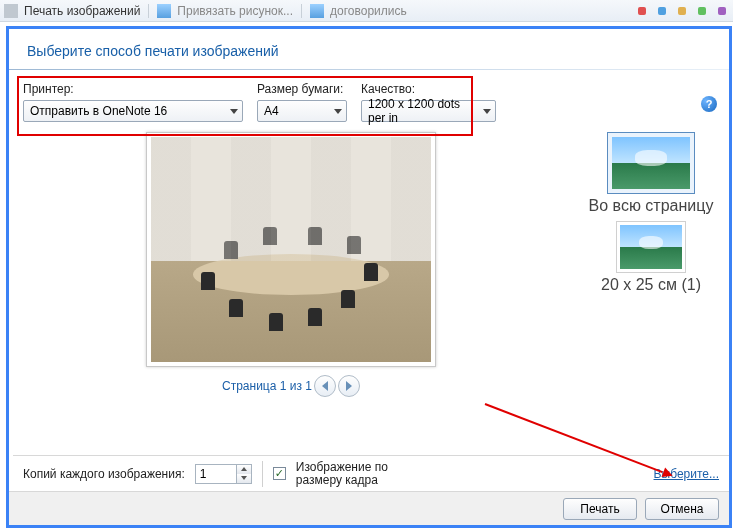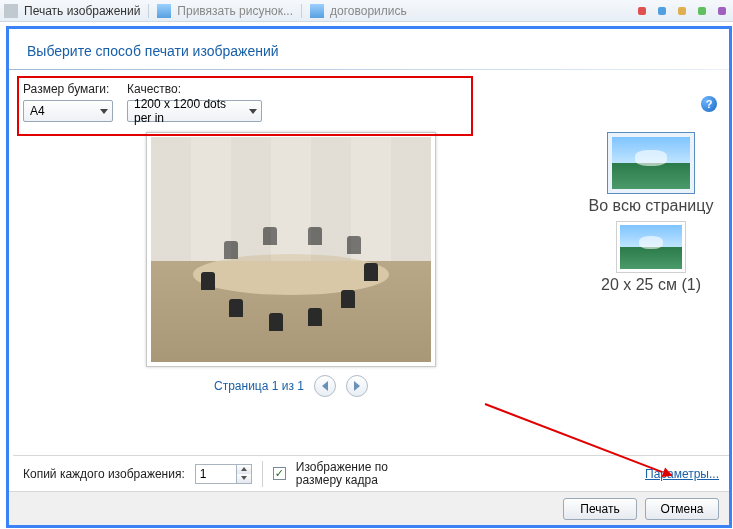--- a/index.html
+++ b/index.html
@@ -28,21 +28,21 @@
   
   .main-area { display: flex; height: 290px; }
   .preview-col { flex: 1; display: flex; flex-direction: column; align-items: center; padding-top: 4px; }
   .preview-frame { width: 290px; height: 235px; border: 1px solid #c8c8c8; box-shadow: 0 0 3px rgba(0,0,0,0.2); padding: 4px; display: flex; align-items: center; justify-content: center; }
   .preview-img { width: 100%; height: 100%; background:
     linear-gradient(to bottom, #e8e4dc 0%, #e8e4dc 55%, #b8a888 55%, #a89878 100%);
     position: relative; overflow: hidden; }
   .preview-img::before { content:''; position:absolute; left:15%; top:52%; width:70%; height:18%; background:#d8c8a8; border-radius:50%; }
   .preview-img::after { content:''; position:absolute; left:0; top:0; width:100%; height:55%; background: repeating-linear-gradient(90deg,#d8d4cc 0 40px,#e8e4dc 40px 80px); opacity:0.4; }
   .chair { position:absolute; width:14px; height:18px; background:#2a2a2a; border-radius:3px 3px 0 0; }
-  .pager { display: flex; align-items: center; gap: 10px; margin-top: 8px; color: #1b5fa8; }
+  .pager { display: flex; align-items: center; gap: 2px; margin-top: 8px; color: #1b5fa8; }
   .nav-btn { width: 22px; height: 22px; border: 1px solid #b0bcc8; border-radius: 50%; background: linear-gradient(#fefefe,#e8eef5); display: flex; align-items: center; justify-content: center; cursor: pointer; }
   .nav-btn .tri-l { width:0;height:0;border-top:5px solid transparent;border-bottom:5px solid transparent;border-right:6px solid #6890b8; }
   .nav-btn .tri-r { width:0;height:0;border-top:5px solid transparent;border-bottom:5px solid transparent;border-left:6px solid #6890b8; }
   
   .layouts-col { width: 156px; display: flex; flex-direction: column; align-items: center; gap: 6px; padding-top: 4px; overflow: hidden; }
   .layout-item { display:flex; flex-direction:column; align-items:center; gap:3px; }
   .layout-thumb { border: 1px solid #d0d0d0; padding: 3px; background:#fff; display:flex; gap:2px; }
   .layout-thumb.selected { border: 1px solid #5a8cc0; background:#eaf3fc; padding:4px; }
   .mini { background: linear-gradient(to bottom,#7fc4ff 0%,#bfe4ff 50%,#2a7a4a 50%,#4a9a6a 100%); position:relative; }
   .mini::after { content:''; position:absolute; left:30%; top:25%; width:40%; height:30%; background:#fff; opacity:0.6; border-radius:40%; }
@@ -89,20 +89,27 @@
   <div class="tb-dot" style="background:#60c060"></div>
   <div class="tb-dot" style="background:#a060c0"></div>
 </div>
 
 <div class="dialog">
   <div class="heading-bar">Выберите способ печати изображений</div>
   <div class="hline"></div>
 
   <div class="top-row">
     <div class="red-box"></div>
+    <div class="field" style="width:220px">
+      <span class="field-label">Принтер:</span>
+      <div class="combo">
+        <span>Отправить в OneNote 16</span>
+        <span class="arrow"></span>
+      </div>
+    </div>
     <div class="field" style="width:90px">
       <span class="field-label">Размер бумаги:</span>
       <div class="combo">
         <span>A4</span>
         <span class="arrow"></span>
       </div>
     </div>
     <div class="field" style="width:120px">
       <span class="field-label">Качество:</span>
       <div class="combo" style="width:135px">
@@ -169,21 +176,21 @@
           </div>
       </div>
     </div>
     <div class="vdiv"></div>
     <div class="chk">
         <span class="mark">✓</span>
       </div>
     <span class="fit-label" style="white-space:pre-line">Изображение по
 размеру кадра</span>
     <div class="spacer"></div>
-    <span class="link">Параметры...</span>
+    <span class="link">Выберите...</span>
   </div>
 
   <div class="footer">
     <button class="btn">Печать</button>
     <button class="btn">Отмена</button>
   </div>
 
   <div class="red-arrow shaft"></div>
   <div class="red-arrow head"></div>
 </div>

